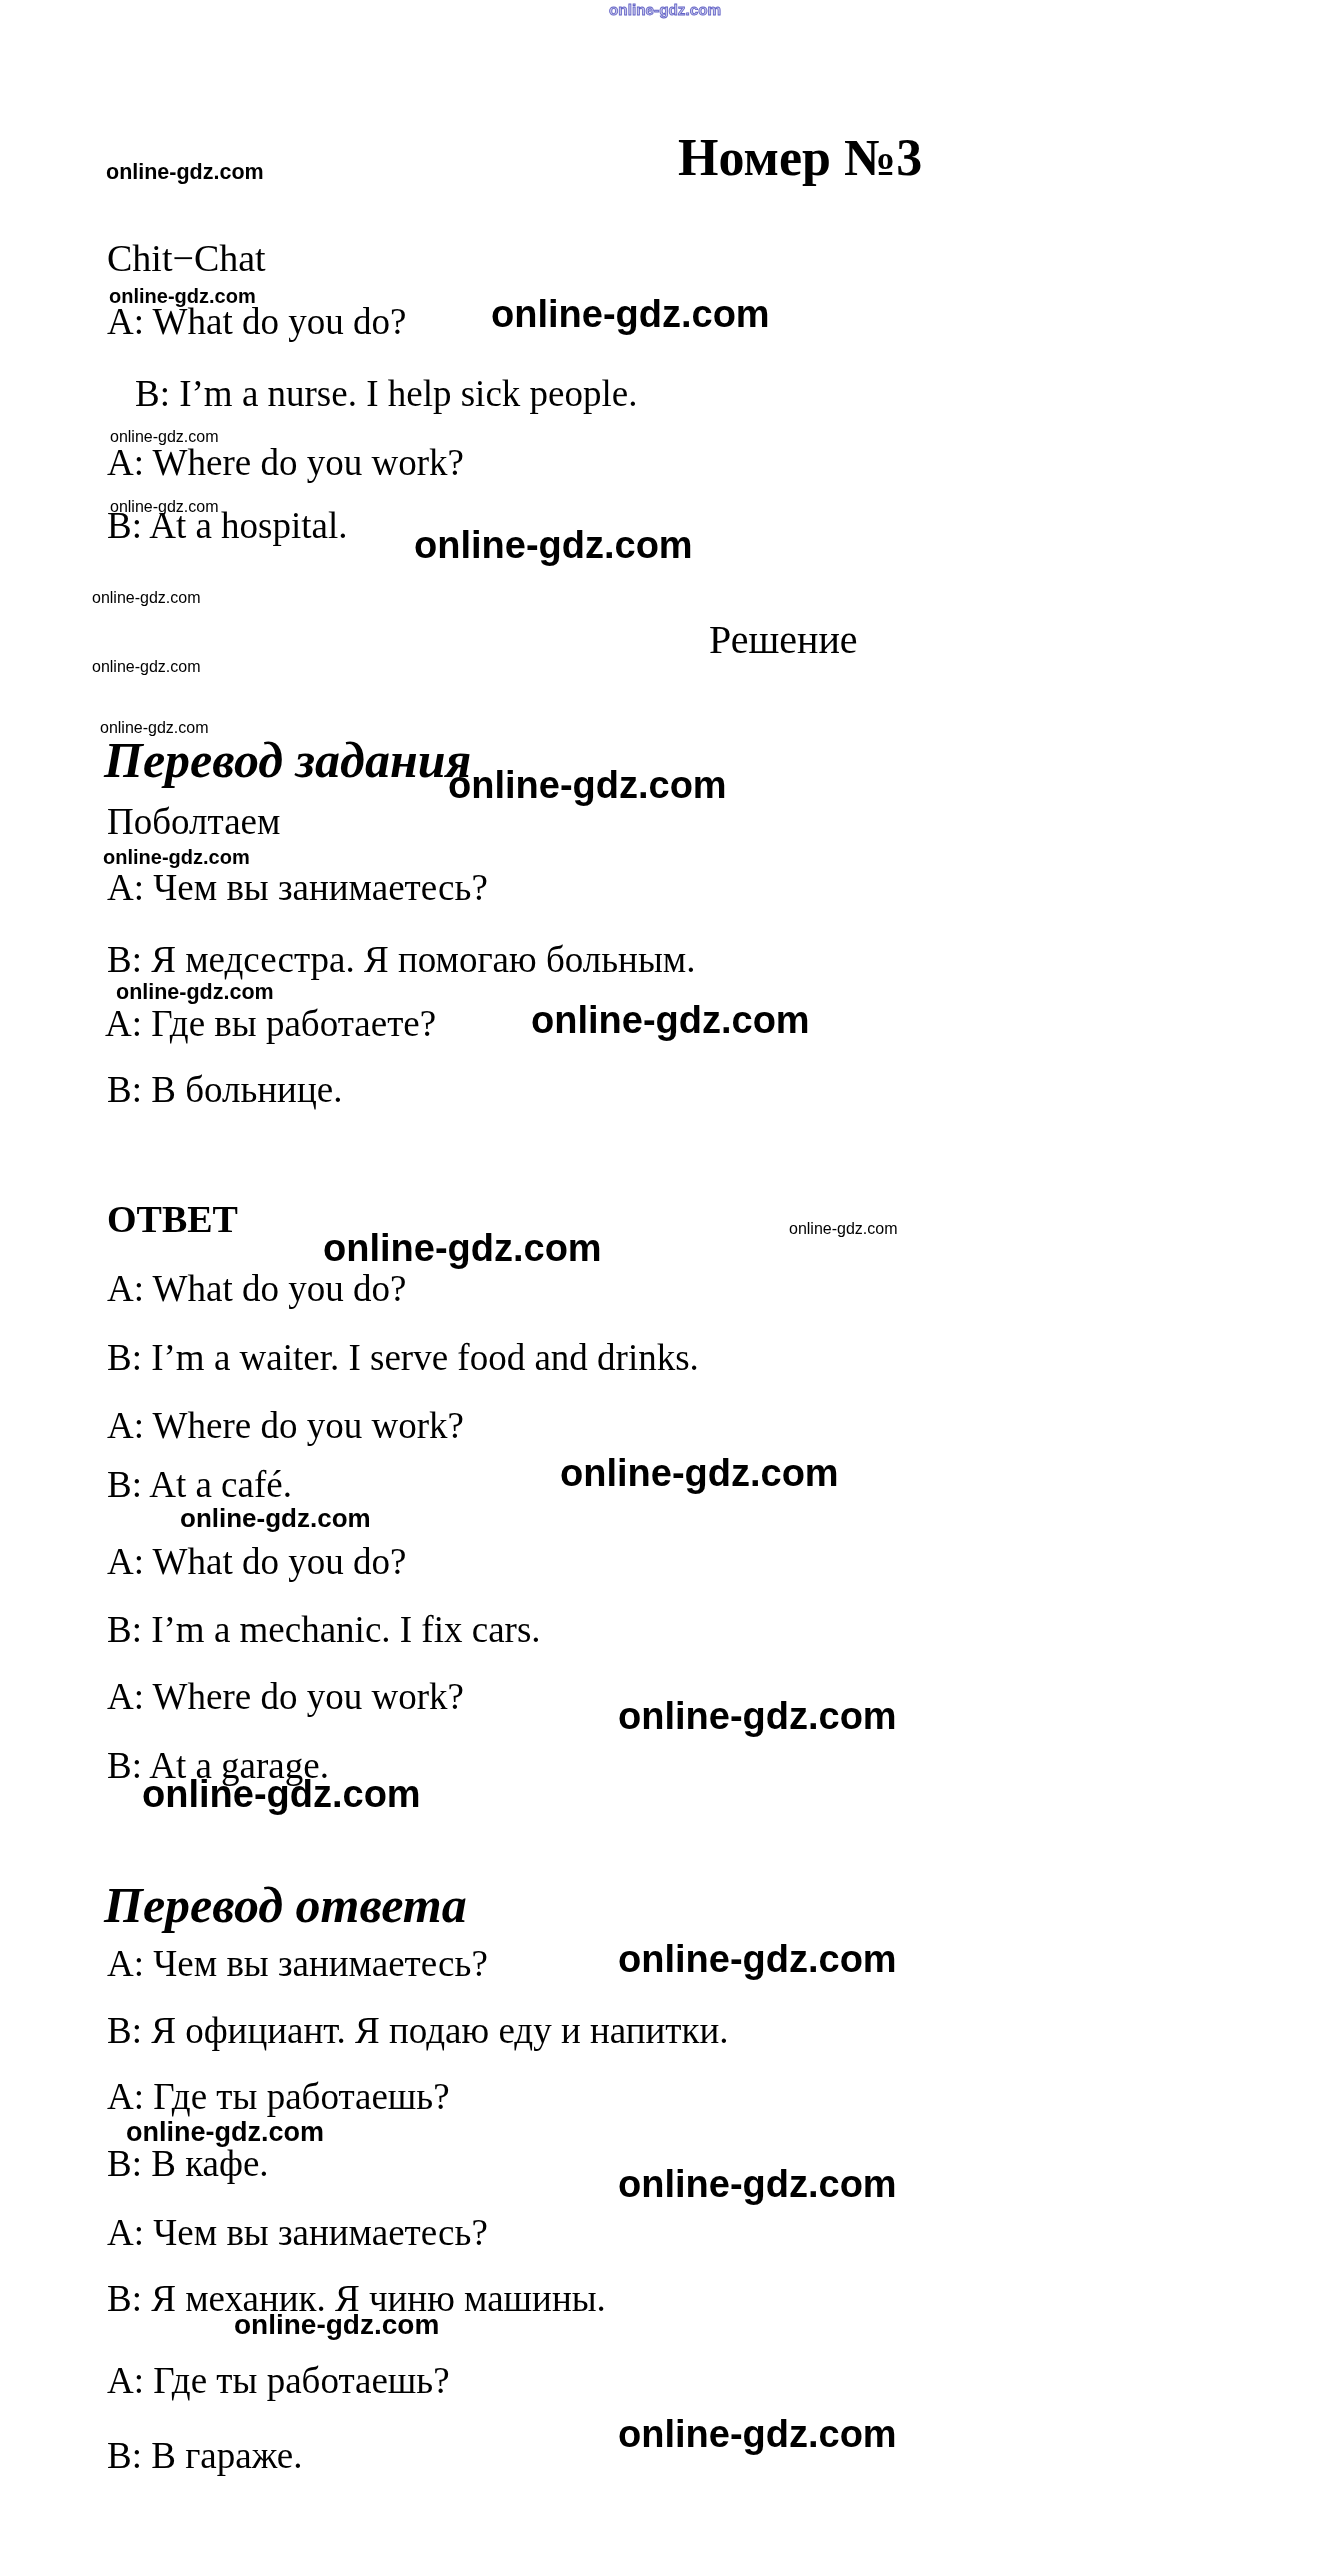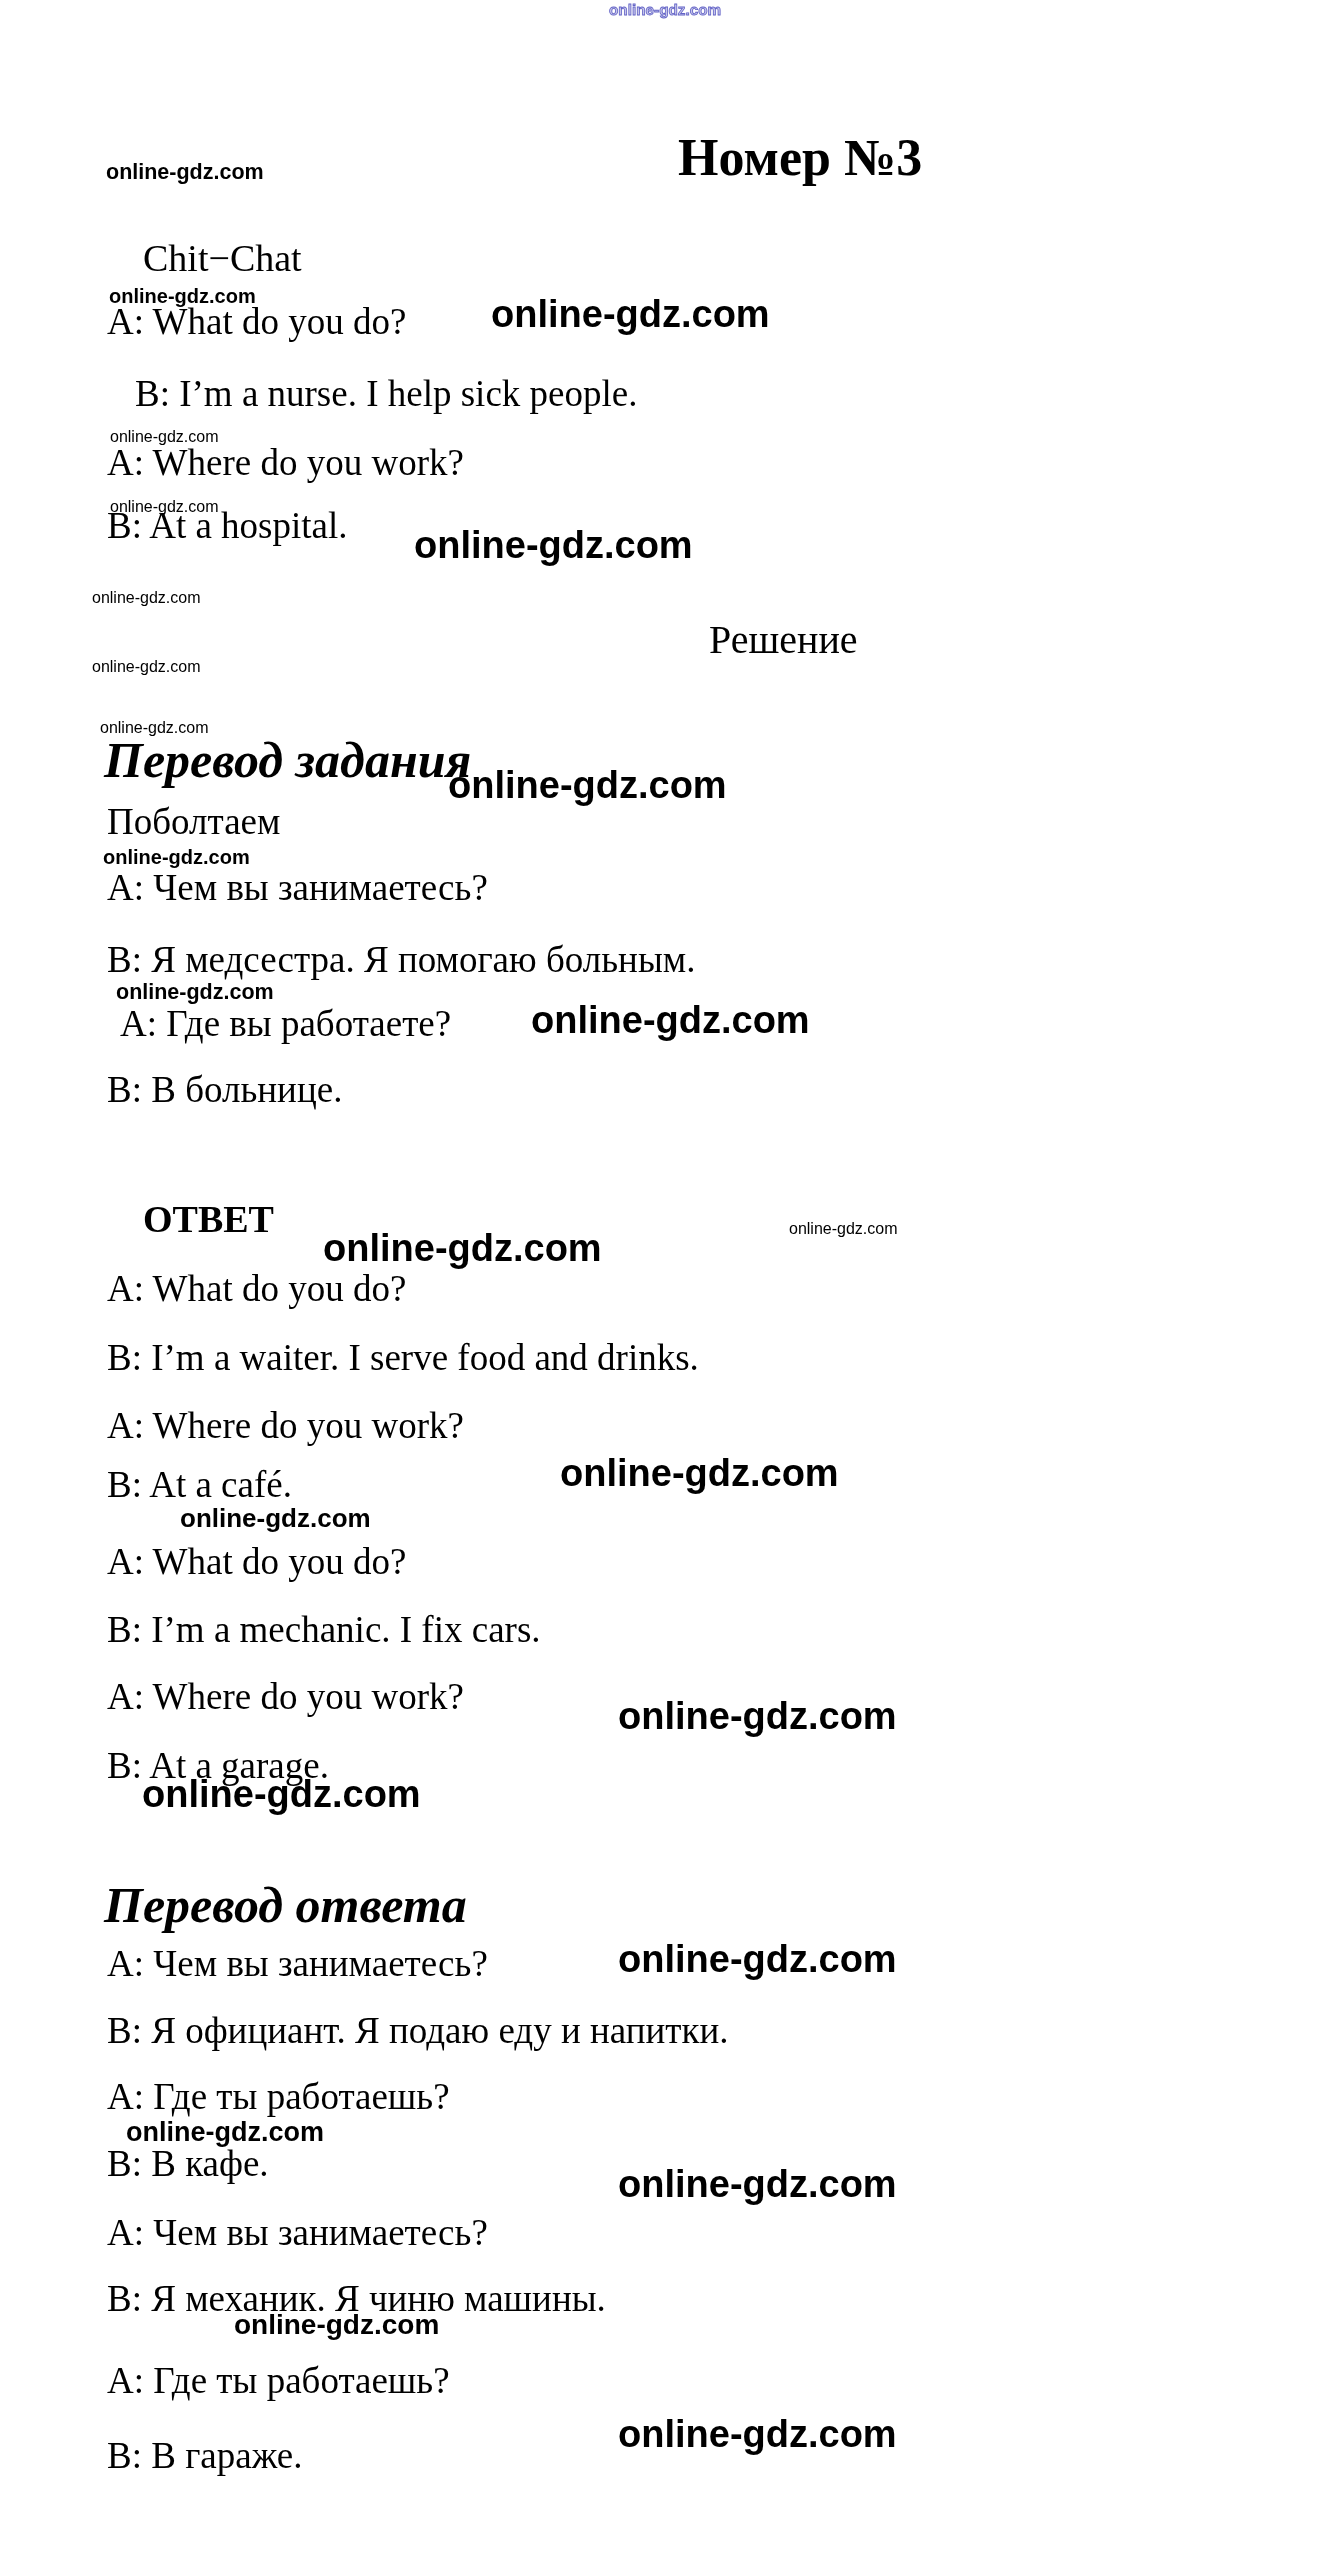--- a/index.html
+++ b/index.html
@@ -6,21 +6,21 @@
   #page {
     position:relative;
     width:1318px;
     height:2576px;
     background:#ffffff;
     overflow:hidden;
   }
   .t { position:absolute; white-space:nowrap; color:#000; line-height:1.1; }
   .serif { font-family:"Liberation Serif","DejaVu Serif",serif; font-size:37px; }
   .title { font-size:52px;font-weight:bold; }
-  .h-bold { font-size:38px; font-weight:bold;margin-left:36px; }
+  .h-bold { font-size:38px; font-weight:bold; }
   .h-bi { font-size:50px; font-weight:bold; font-style:italic; }
   .solution { font-size:40px; }
   .sans { font-family:"Liberation Sans","DejaVu Sans",sans-serif; font-weight:600; }
   .wm-lg { font-size:38px; }
   .wm-36 { font-size:28px; }
   .wm-35 { font-size:27px; }
   .wm-34 { font-size:26px; }
   .wm-28 { font-size:21.5px; }
   .wm-26 { font-size:20px; }
   .wm-xs { font-size:16px; font-weight:500; }
@@ -64,21 +64,21 @@
   <div class="t serif h-bi" style="left:104px; top:733px;">Перевод задания</div>
   <div class="t sans wm-lg" style="left:448px; top:765px;">online-gdz.com</div>
 
   <div class="t serif" style="left:107px; top:802px;">Поболтаем</div>
   <div class="t sans wm-26" style="left:103px; top:846px;">online-gdz.com</div>
 
   <div class="t serif" style="left:107px; top:868px;">А: Чем вы занимаетесь?</div>
   <div class="t serif" style="left:107px; top:940px;">В: Я медсестра. Я помогаю больным.</div>
   <div class="t sans wm-28" style="left:116px; top:981px;">online-gdz.com</div>
 
-  <div class="t serif" style="left:120px; top:1004px;text-align:right;">А: Где вы работаете?</div>
+  <div class="t serif" style="left:105px; top:1004px;text-align:right;">А: Где вы работаете?</div>
   <div class="t sans wm-lg" style="left:531px; top:1000px;">online-gdz.com</div>
 
   <div class="t serif" style="left:107px; top:1070px;">В: В больнице.</div>
 
   <div class="t serif h-bold" style="left:107px; top:1199px;">ОТВЕТ</div>
   <div class="t sans wm-lg" style="left:323px; top:1228px;">online-gdz.com</div>
   <div class="t sans wm-xs" style="left:789px; top:1220px;">online-gdz.com</div>
 
   <div class="t serif" style="left:107px; top:1269px;">A: What do you do?</div>
   <div class="t serif" style="left:107px; top:1338px;">B: I’m a waiter. I serve food and drinks.</div>

